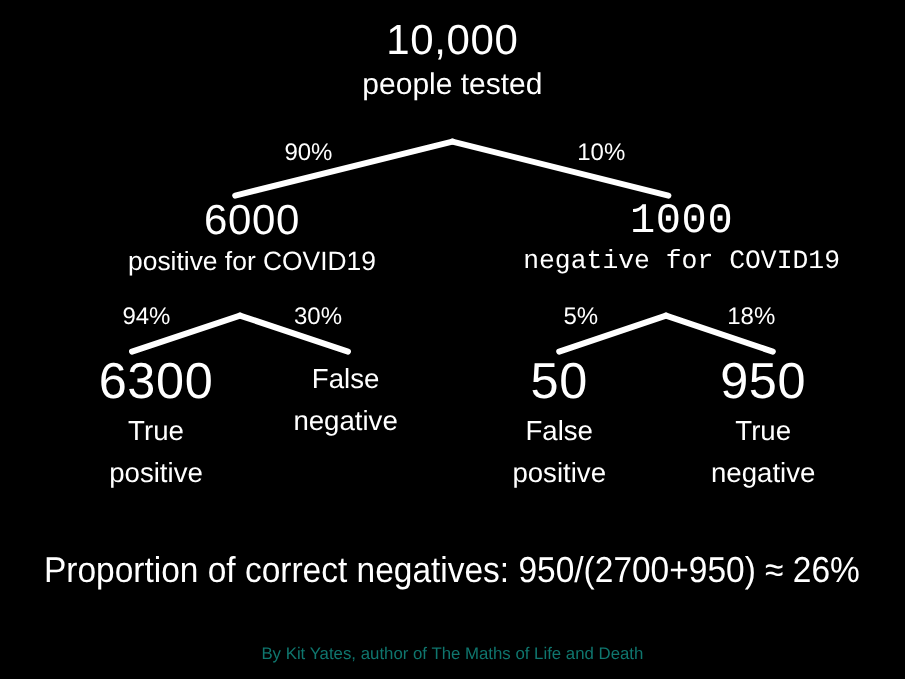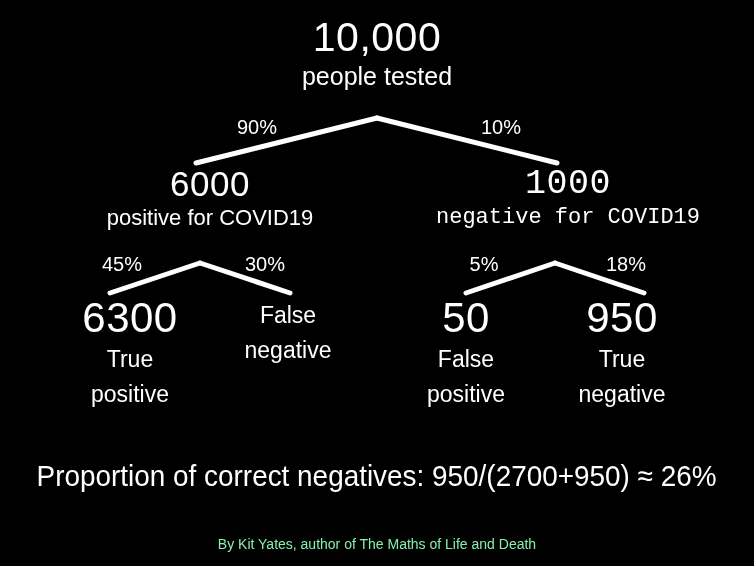--- a/index.html
+++ b/index.html
@@ -27,21 +27,21 @@
   .node .num {
     display: block;
     font-weight: 400;
     letter-spacing: 0.5px;
   }
   .node .cap {
     display: block;
     font-weight: 400;
   }
   
-  #root-node .num { font-size: 41px; }
+  #root-node .num { font-size: 35px; }
   #root-node .cap { font-size: 25px; margin-top: 4px; }
 
   
   .lvl2 .num { font-size: 35px; }
   .lvl2 .cap { font-size: 22px; margin-top: 3px; }
 
   
   .leaf .num { font-size: 42px; }
   .leaf .cap { font-size: 23px; margin-top: 4px; line-height: 1.35; white-space: normal; }
 
@@ -79,21 +79,21 @@
   }
 
   #credit {
     position: absolute;
     left: 50%;
     transform: translateX(-50%);
     top: 536px;
     width: 700px;
     text-align: center;
     font-size: 14px;
-    color: #86efac;
+    color: #0f766e;
     white-space: nowrap;
   }
 </style>
 </head>
 <body>
 
 <div id="stage" style="background: rgb(0, 0, 0); color: rgb(255, 255, 255);">
 
   <svg id="edges" viewBox="0 0 754 566" width="754" height="566">
 
@@ -117,21 +117,21 @@
 
   <div class="node lvl2" style="left:210px; top:166px;">
     <span class="num">6000</span>
     <span class="cap">positive for COVID19</span>
   </div>
   <div class="node lvl2" style="left:568px; top:166px;font-family:Liberation Mono, monospace;">
     <span class="num">1000</span>
     <span class="cap">negative for COVID19</span>
   </div>
 
-  <div class="pct" style="left:122px; top:253px;">45%</div>
+  <div class="pct" style="left:122px; top:253px;">94%</div>
   <div class="pct" style="left:265px; top:253px;">30%</div>
   <div class="pct" style="left:484px; top:253px;">5%</div>
   <div class="pct" style="left:626px; top:253px;">18%</div>
 
   <div class="node leaf" style="left:110px; top:296px;margin-left:20px;">
     <span class="num">6300</span>
     <span class="cap">True</span>
     <span class="cap">positive</span>
   </div>
 
@@ -139,21 +139,21 @@
     <span class="cap">False</span>
     <span class="cap">negative</span>
   </div>
 
   <div class="node leaf" style="left:466px; top:296px;">
     <span class="num">50</span>
     <span class="cap">False</span>
     <span class="cap">positive</span>
   </div>
 
-  <div class="node leaf" style="left:622px; top:296px;">
+  <div class="node leaf" style="left:636px; top:296px;">
     <span class="num">950</span>
     <span class="cap">True</span>
     <span class="cap">negative</span>
   </div>
 
   <div id="conclusion">
     <span id="conclusion-inner">Proportion of correct negatives: 950/(2700+950) ≈ 26%</span>
   </div>
 
   <div id="credit">By Kit Yates, author of The Maths of Life and Death</div>

